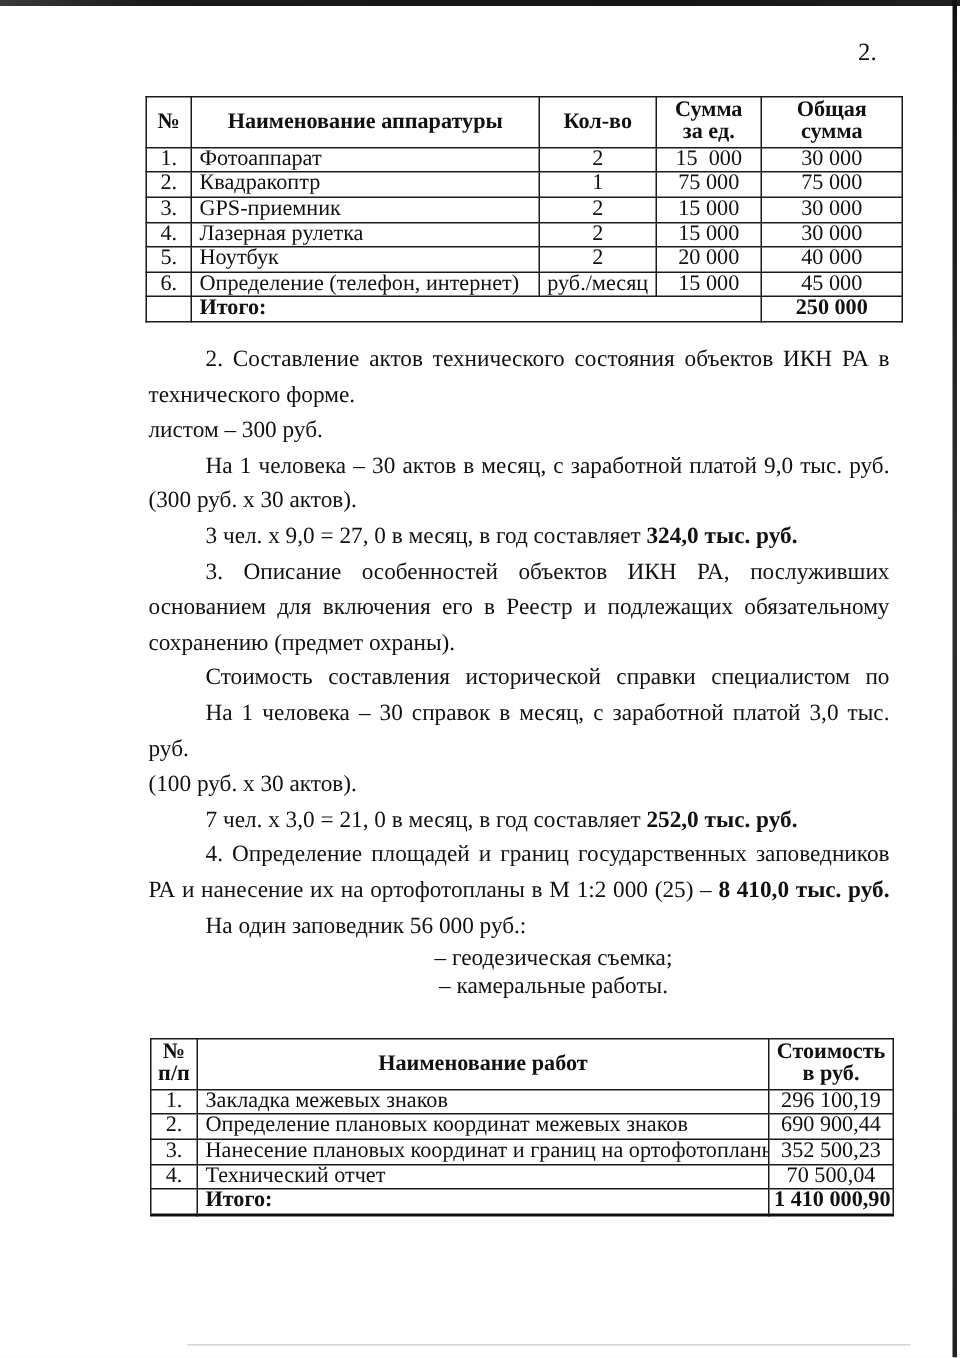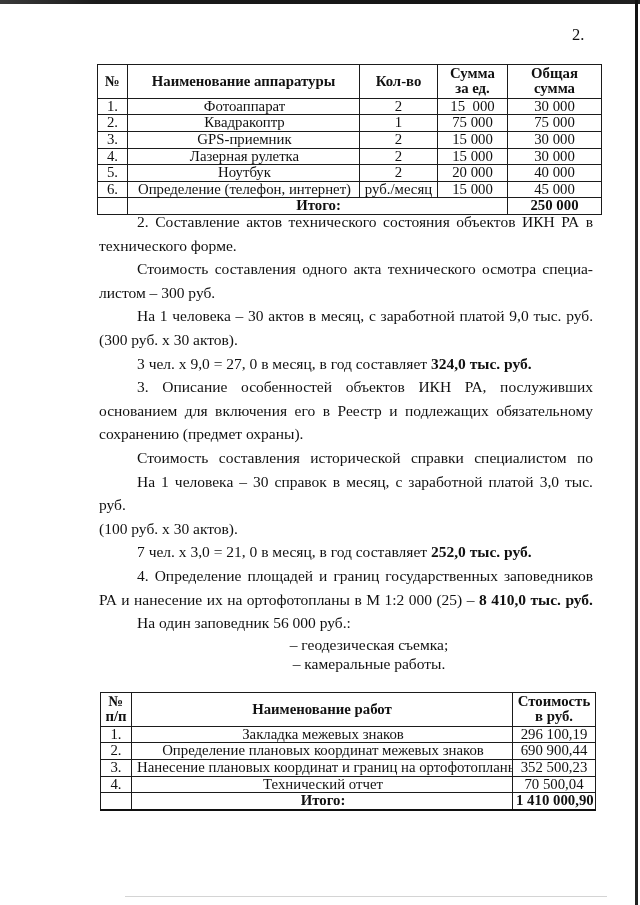--- a/index.html
+++ b/index.html
@@ -14,34 +14,34 @@
   .edge-bottom{position:absolute;left:125px;top:896px;width:482px;height:1px;
     background:#c9c9c9;opacity:.8;}
 
   .page-num{position:absolute;left:572px;top:25px;font-size:16.5px;}
 
   
   table{border-collapse:collapse;table-layout:fixed;position:absolute;background:#fff;}
   th,td{border:1.6px solid #1b1b1b;padding:0 3px;overflow:hidden;vertical-align:middle;}
   th{font-weight:bold;font-size:14.8px;line-height:15.4px;text-align:center;padding:1px 2px;}
   td{font-size:14.8px;line-height:15.6px;text-align:center;white-space:pre;}
-  td.cl{text-align:center;padding-left:5px;}
+  td.cl{text-align:left;padding-left:5px;}
   .b{font-weight:bold;}
   .t1{left:97px;top:64px;width:504px;}
   .t1 thead tr{height:31px;}
   .t1 tbody tr{height:15.7px;}
   .t1 tr.total{height:16px;}
   .t2{left:100px;top:692px;width:495px;border-bottom:2.5px solid #101010;}
   .t2 thead tr{height:32px;}
   .t2 tbody tr{height:16px;}
   .t2 tr.total{height:17.5px;}
   tr.total td{font-weight:bold;}
 
   
-  .paras{position:absolute;left:99px;top:210px;width:494px;font-size:15.5px;}
+  .paras{position:absolute;left:99px;top:228px;width:494px;font-size:15.5px;}
   .ln{line-height:23.6px;min-height:23.6px;}
   .ln.j{text-align:justify;text-align-last:justify;}
   .ln.ind{text-indent:38px;}
   .ln.list{padding-left:46px;line-height:19.3px;min-height:19.3px;text-align:center;}
 </style>
 </head>
 <body>
 
 <div class="page">
   <div class="edge-top"></div>
@@ -117,21 +117,20 @@
         </tr>
       </tbody>
   </table>
 
   <div class="paras">
       <div>
         <div class="ln j ind"><span>2. Составление актов технического состояния объектов ИКН РА в</span></div>
         <div class="ln"><span>технического форме.</span></div>
       </div>
       <div>
-        <div class="ln j ind"><span>Стоимость составления одного акта технического осмотра специа-</span></div>
         <div class="ln"><span>листом – 300 руб.</span></div>
       </div>
       <div>
         <div class="ln j ind"><span>На 1 человека – 30 актов в месяц, с заработной платой 9,0 тыс. руб.</span></div>
         <div class="ln"><span>(300 руб. х 30 актов).</span></div>
       </div>
       <div>
         <div class="ln ind"><span>3 чел. х 9,0 = 27, 0 в месяц, в год составляет </span><span class="b">324,0 тыс. руб.</span></div>
       </div>
       <div>

